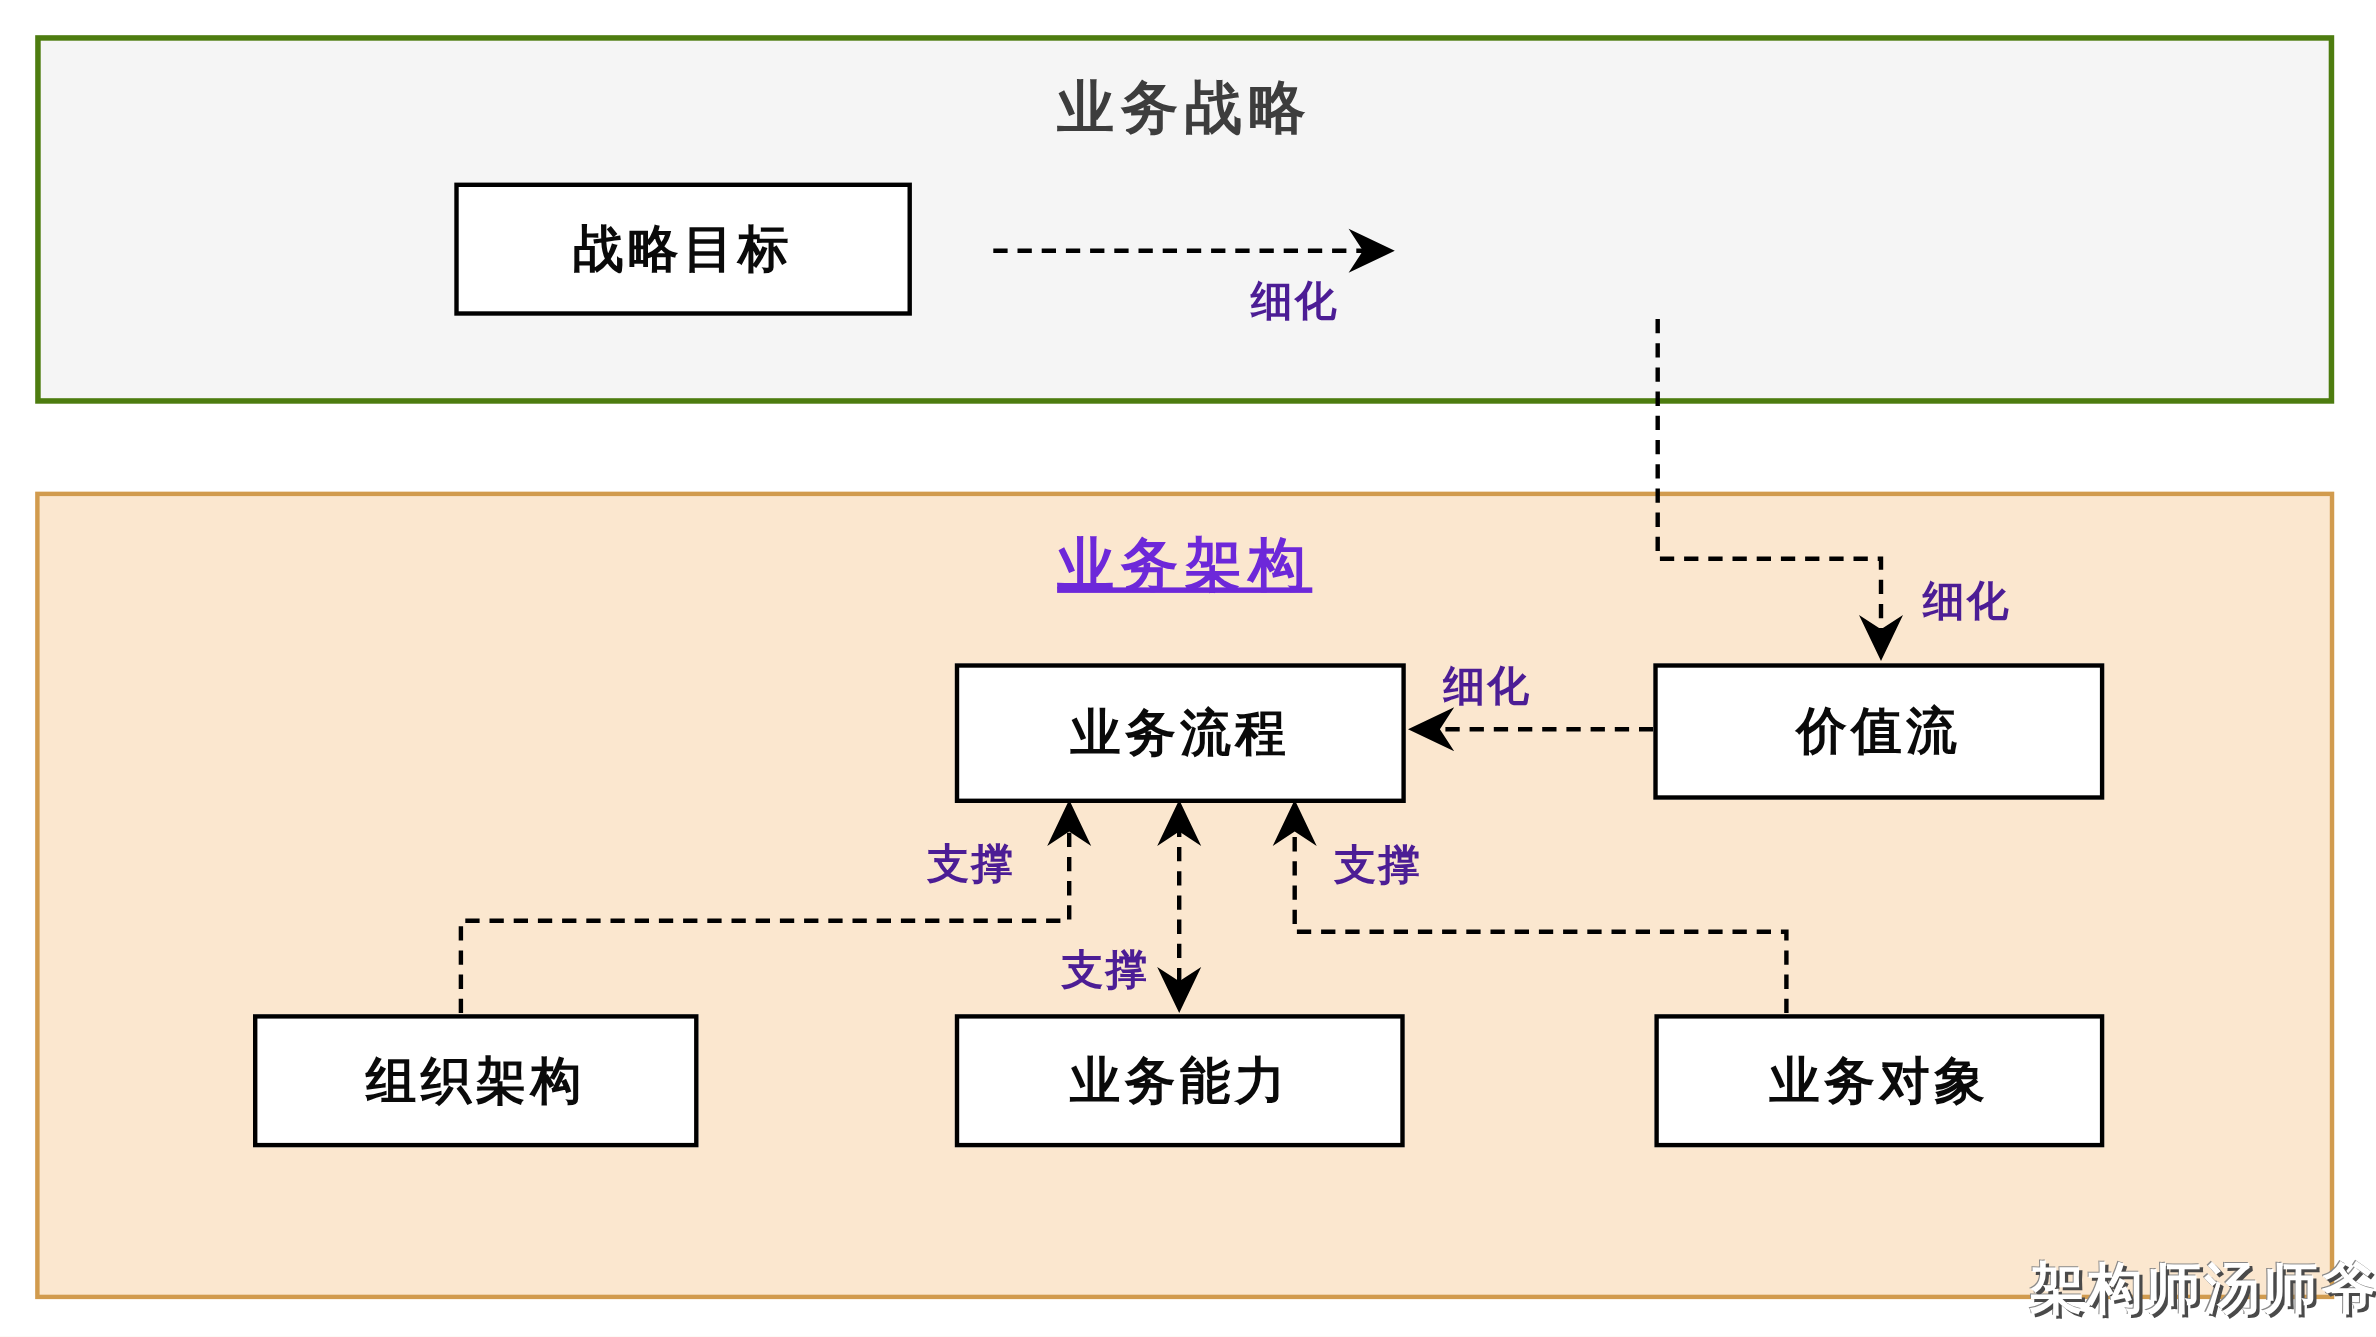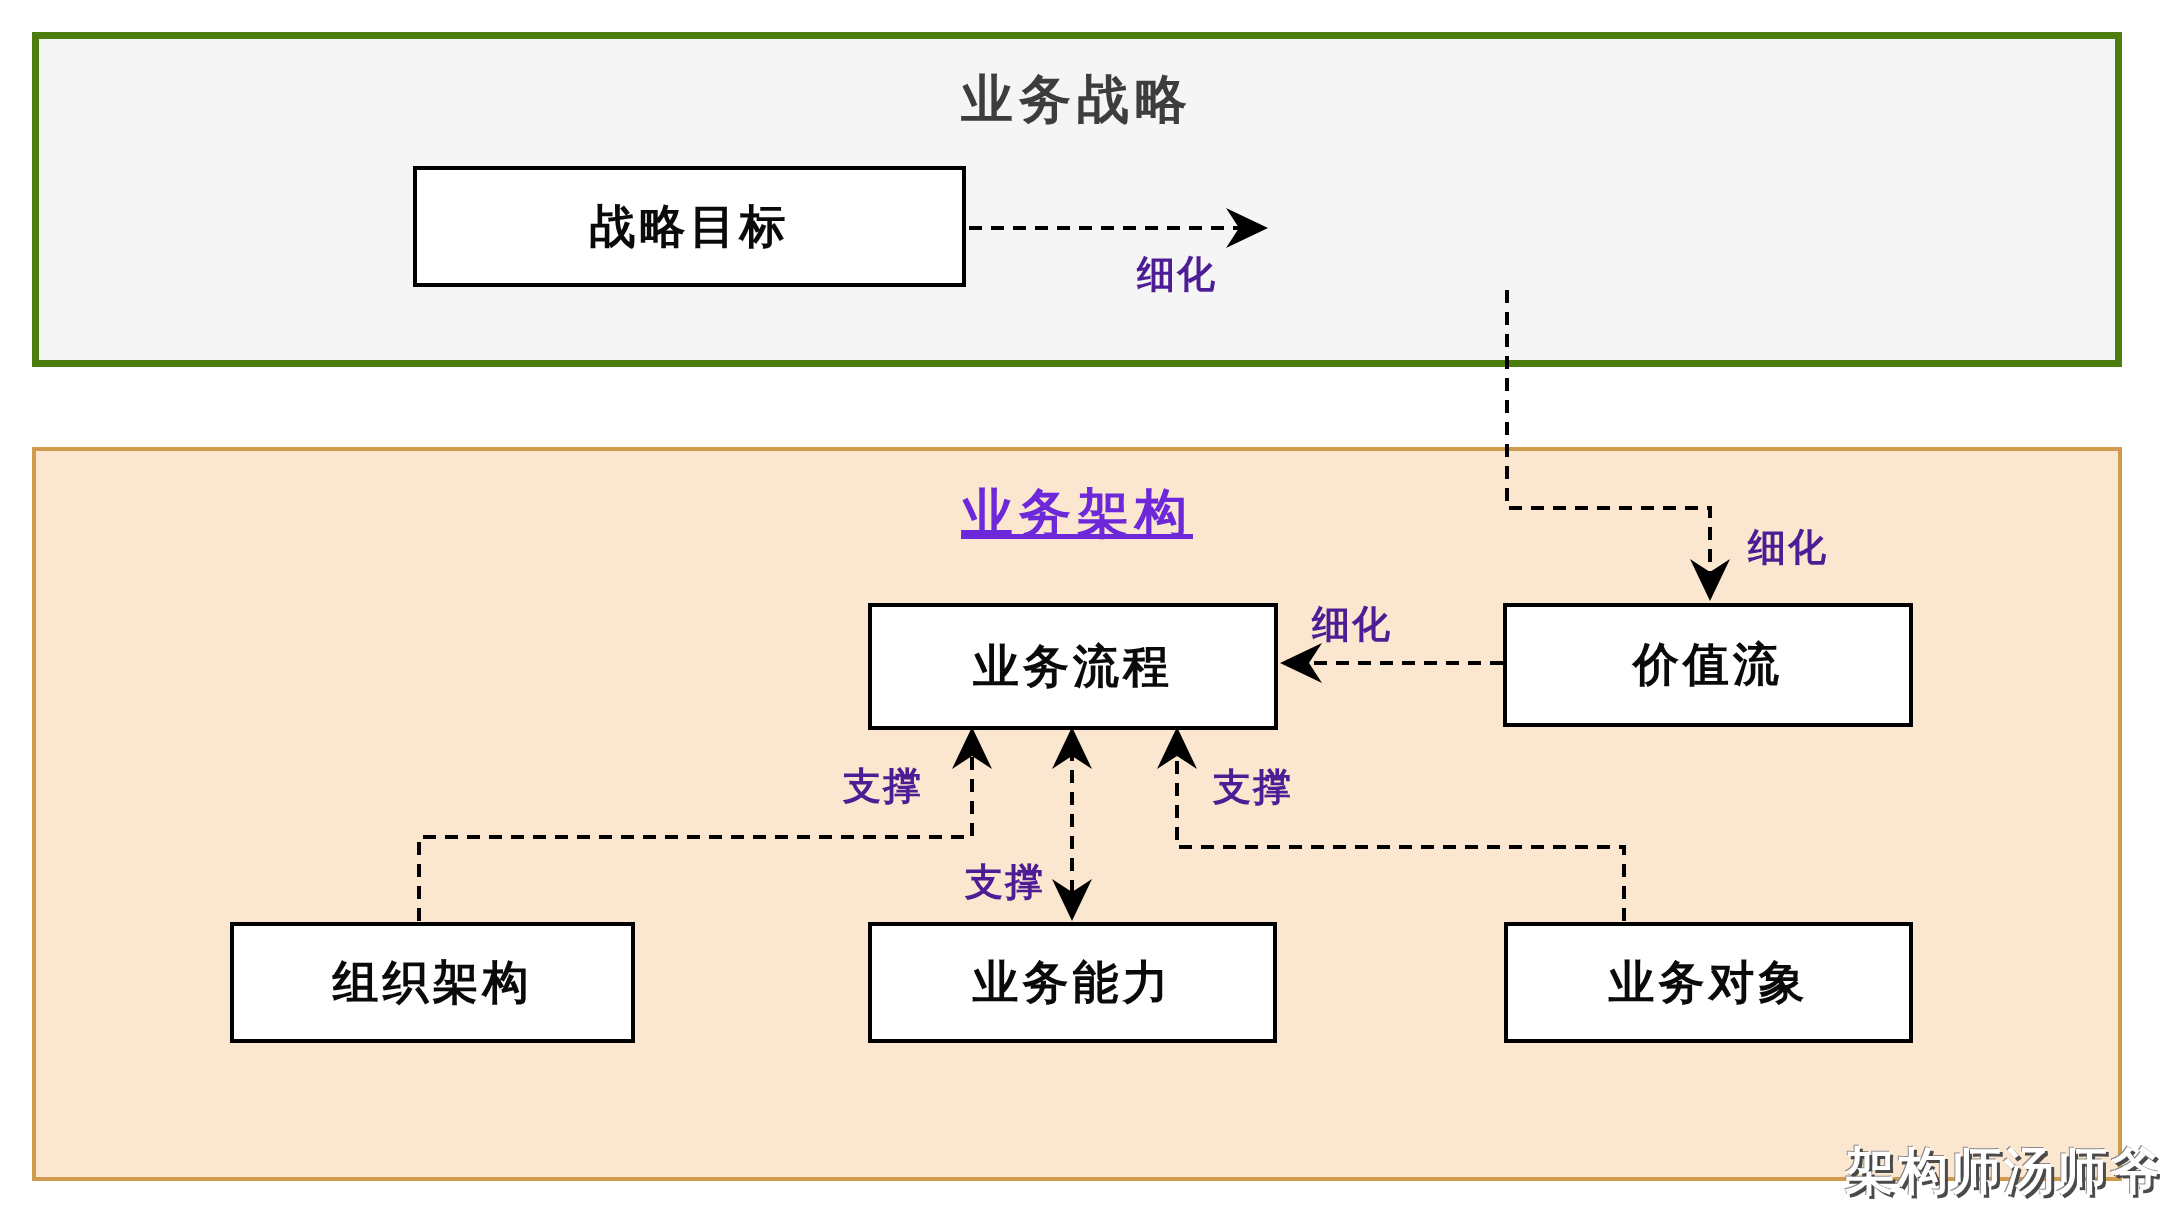--- a/index.html
+++ b/index.html
@@ -6,39 +6,39 @@
   #canvas{
     position:relative;
     width:2160px;height:1215px;
     background:#ffffff;
     font-family:"Liberation Sans","DejaVu Sans",sans-serif;
     overflow:hidden;
   }
   .section{position:absolute;box-sizing:border-box;}
   .section-strategy{
     left:32px;top:32px;width:2090px;height:335px;
-    background:#f5f5f5;border:7px solid #4d7c0f;
+    background:#f5f5f5;border:5px solid #4d7c0f;
   }
   .section-architecture{
     left:32px;top:447px;width:2090px;height:734px;
     background:#fbe7cf;border:4px solid #d19b4e;
   }
   .section-title{
     position:absolute;left:0;right:0;text-align:center;
     font-size:52px;font-weight:700;letter-spacing:6px;
   }
   .section-strategy .section-title{top:26px;color:#3d3d3d;}
   .section-architecture .section-title{top:28px;color:#6d28d9;text-decoration:underline;}
   .node{
     position:absolute;box-sizing:border-box;
     background:#ffffff;border:4px solid #000000;
     display:flex;align-items:center;justify-content:center;
     font-size:46px;font-weight:700;color:#0a0a0a;letter-spacing:4px;
   }
-  .node-strategic-goal{left:413px;top:166px;width:553px;height:121px;align-items:center;}
+  .node-strategic-goal{left:413px;top:166px;width:416px;height:121px;align-items:center;}
   .node-business-model{left:1270px;top:165px;width:490px;height:123px;}
   .node-business-process{left:868px;top:603px;width:410px;height:127px;}
   .node-value-stream{left:1503px;top:603px;width:410px;height:124px;}
   .node-org-structure{left:230px;top:922px;width:405px;height:121px;}
   .node-business-capability{left:868px;top:922px;width:409px;height:121px;}
   .node-business-object{left:1504px;top:922px;width:409px;height:121px;}
   #edges{position:absolute;left:0;top:0;width:2160px;height:1215px;pointer-events:none;}
   .edge-label{
     position:absolute;transform:translate(-50%,-50%);
     font-size:38px;font-weight:700;color:#4c1d95;letter-spacing:2px;

